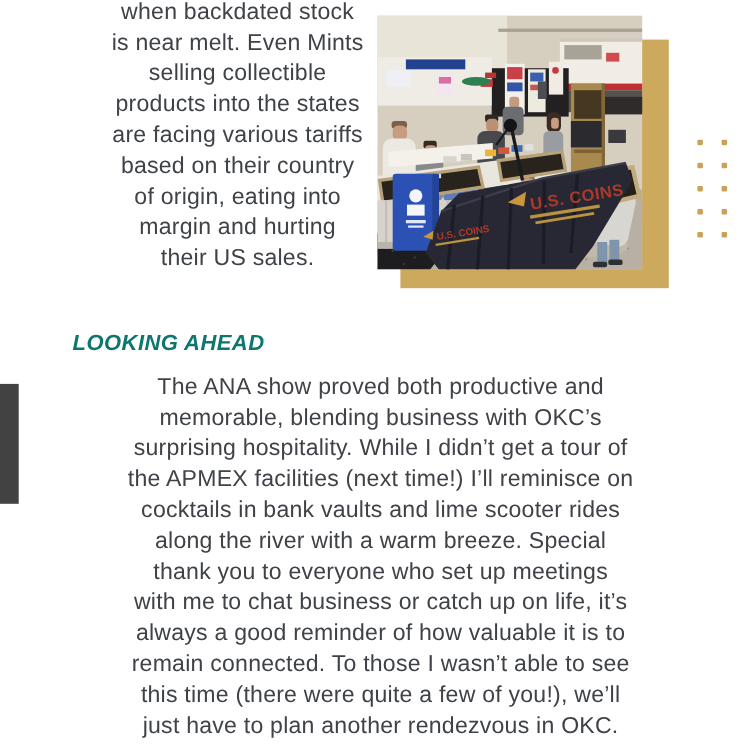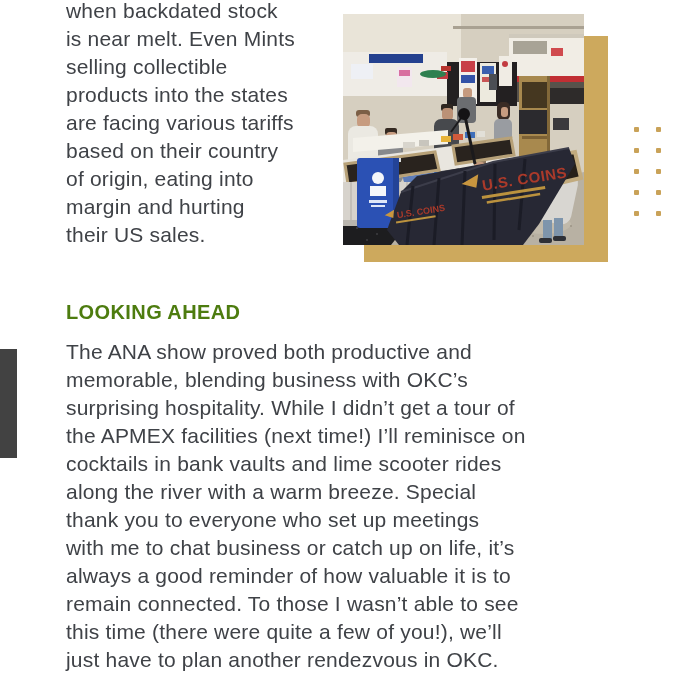--- a/index.html
+++ b/index.html
@@ -1,23 +1,23 @@
 <!DOCTYPE html>
 <html><head>
 <meta charset="utf-8">
 <style>
   html,body{margin:0;padding:0;background:#fff;}
   .page{position:relative;width:674px;height:686px;background:#fff;overflow:hidden;
-        font-family:"Liberation Sans",sans-serif;}
+        font-family:"Liberation Sans",sans-serif;text-align:center;}
   .para{position:absolute;white-space:pre-line;color:#3f4247;font-size:21px;
         line-height:28px;letter-spacing:.2px;margin:0;}
   .para1{left:66px;top:-3px;width:300px;}
   .para2{left:66px;top:338px;width:560px;}
-  .heading{position:absolute;left:66px;top:301px;margin:0;color:#4d7c0f;
-           font-size:20px;font-weight:700;letter-spacing:.4px;}
+  .heading{position:absolute;left:66px;top:301px;margin:0;color:#0f766e;
+           font-size:20px;font-weight:700;letter-spacing:.4px;font-style:italic;}
   .figure{position:absolute;left:343px;top:14px;width:265px;height:248px;}
   .backdrop{position:absolute;left:21px;top:22px;width:244px;height:226px;}
   .photo{position:absolute;left:0;top:0;width:241px;height:231px;display:block;}
   .dots{position:absolute;left:634px;top:127px;display:grid;grid-auto-rows:5px;
         column-gap:17px;row-gap:16px;}
   .dots .dot{width:5px;height:5px;border-radius:1px;display:block;}
   .side-panel{position:absolute;left:0;top:349px;width:17px;height:109px;}
 </style>
 </head>
 <body>

